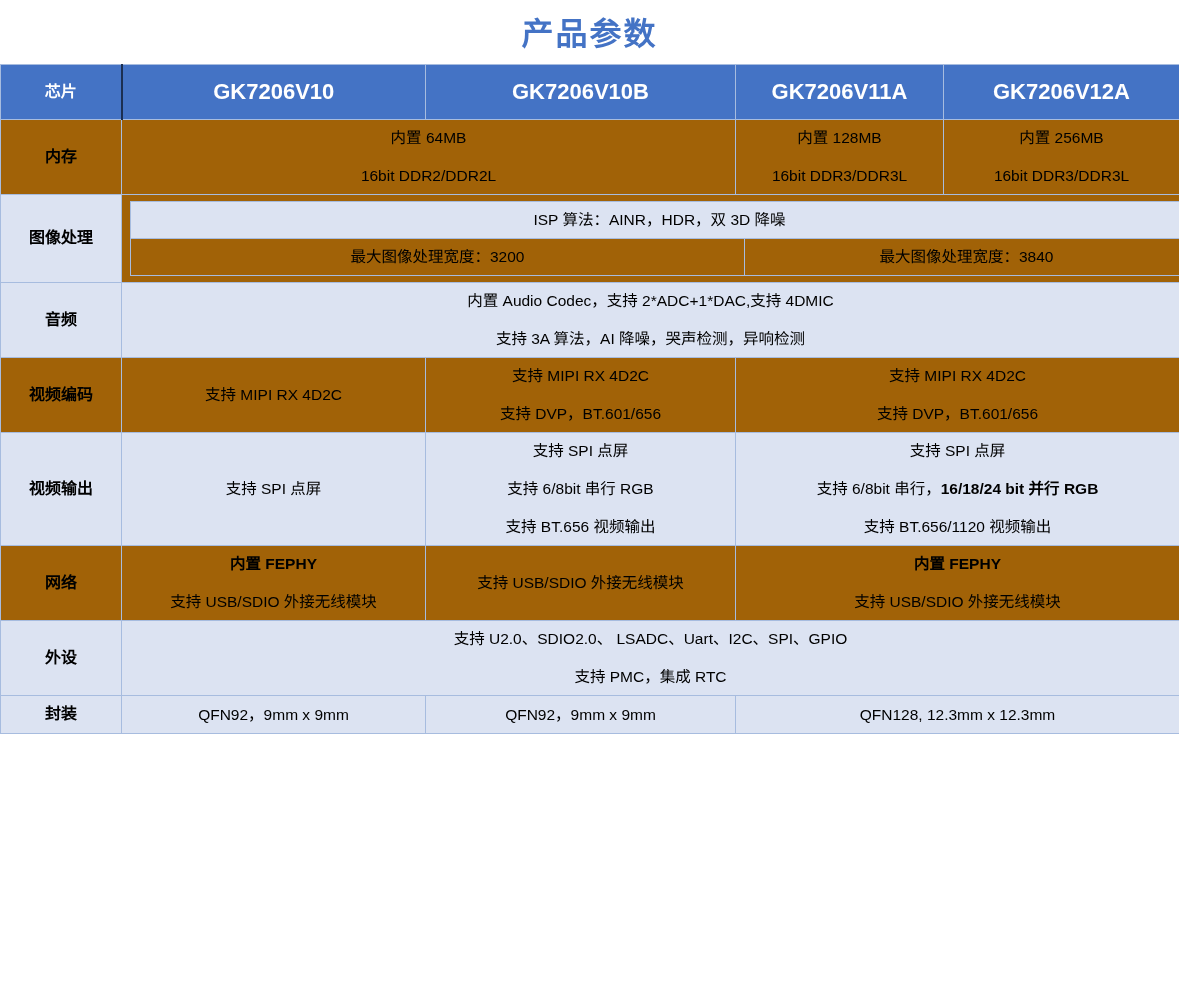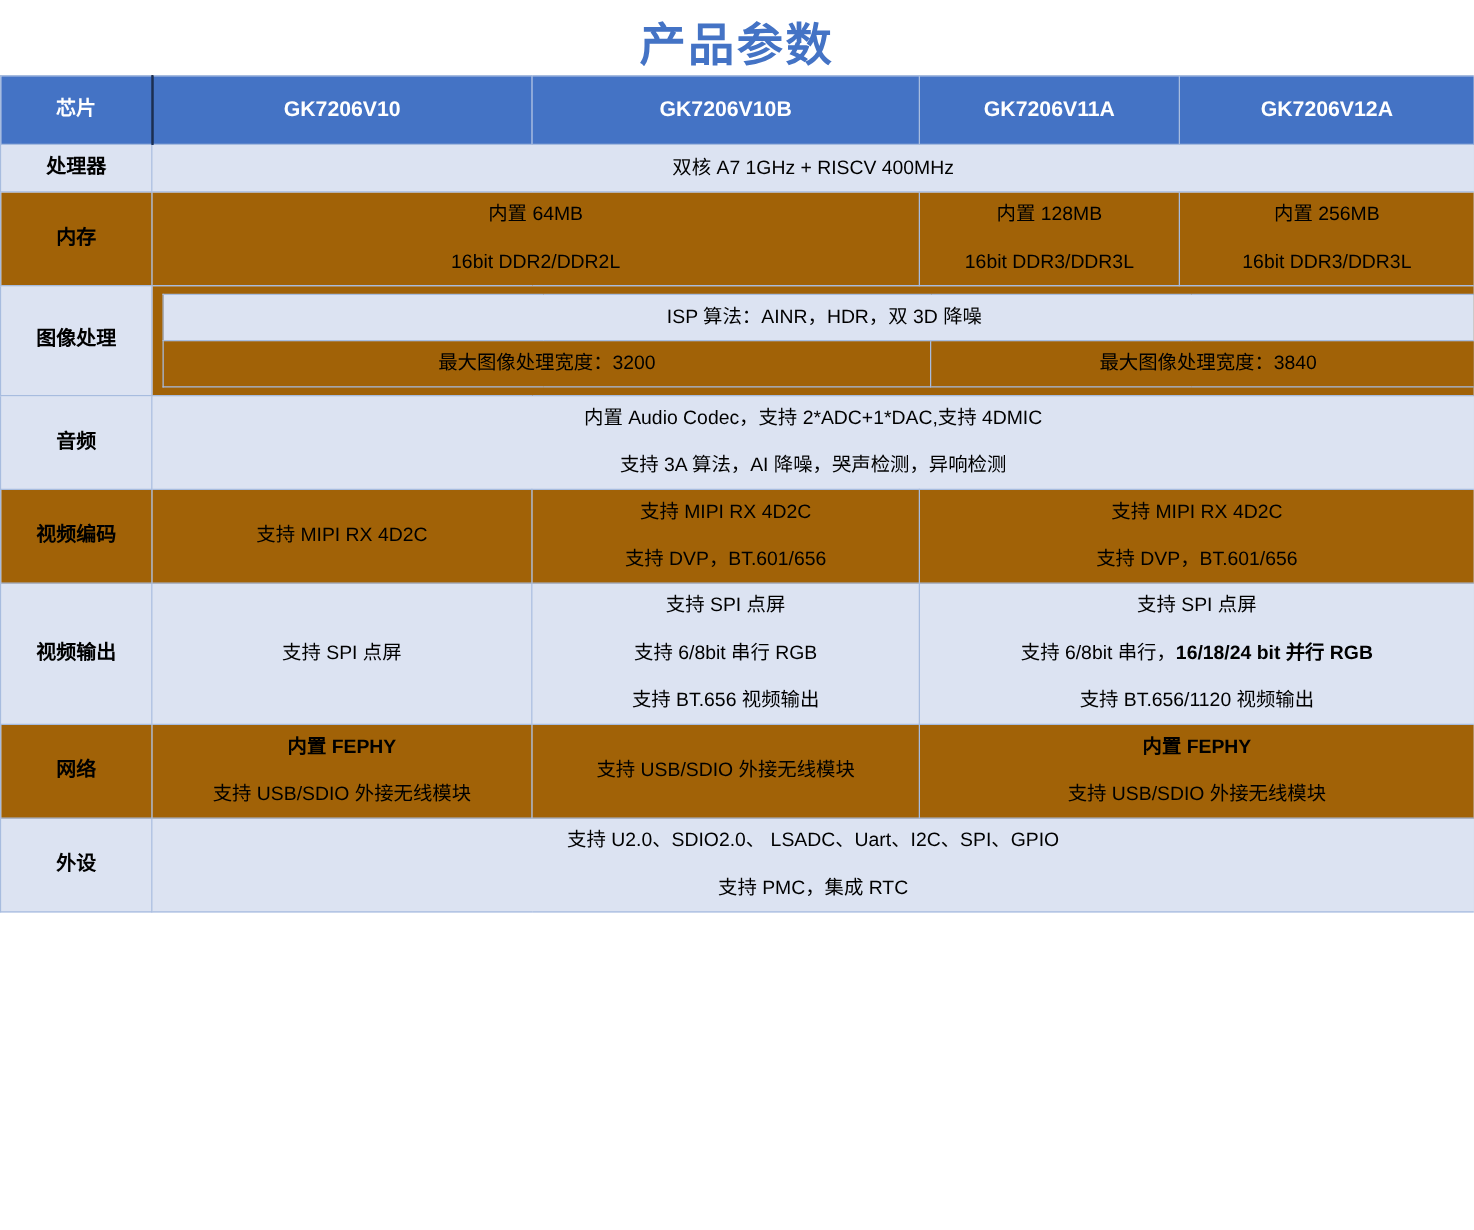--- a/index.html
+++ b/index.html
@@ -18,25 +18,26 @@
 
   .page {
     width: 1179px;
     height: 984px;
     position: relative;
     box-sizing: border-box;
   }
 
   .page-title {
     text-align: center;
-    font-size: 37px;
+    font-size: 32px;
     font-weight: bold;
     color: #4473C5;
     letter-spacing: 2px;
     padding-top: 14px;
+    padding-bottom: 10px;
     line-height: 1.25;
   }
 
   table.spec {
     border-collapse: collapse;
     table-layout: fixed;
     width: 1179px;
     margin: 0;
     font-size: 15.5px;
   }
@@ -55,21 +56,21 @@
     text-align: center;
     line-height: 1.55;
     word-break: break-word;
   }
 
   
   thead th {
     background: #4473C5;
     color: #ffffff;
     font-weight: bold;
-    font-size: 17px;
+    font-size: 22px;
     height: 42px;
     border-color: #4473C5;
   }
   thead th.h-label {
     font-size: 16px;
     border-right: 2px solid #1b2f52;
   }
 
   
   tr.tint > td, td.tint { background: #DCE3F2; }
@@ -122,24 +123,20 @@
         <th class="h-label">芯片</th>
         <th>GK7206V10</th>
         <th>GK7206V10B</th>
         <th>GK7206V11A</th>
         <th>GK7206V12A</th>
       </tr>
     </thead>
 
     <tbody>
 
-      <tr class="tint">
-        <td class="label">处理器</td>
-        <td colspan="4">双核 A7 1GHz + RISCV 400MHz</td>
-      </tr>
 
       <tr class="plain">
         <td class="label">内存</td>
         <td colspan="2">
           <span class="sub">内置 64MB</span>
           <span class="sub">16bit DDR2/DDR2L</span>
         </td>
         <td>
           <span class="sub">内置 128MB</span>
           <span class="sub">16bit DDR3/DDR3L</span>
@@ -226,17 +223,23 @@
 
       <tr class="tint">
         <td class="label">外设</td>
         <td colspan="4">
           <span class="sub">支持 U2.0、SDIO2.0、 LSADC、Uart、I2C、SPI、GPIO</span>
           <span class="sub">支持 PMC，集成 RTC</span>
         </td>
       </tr>
 
 
+      <tr class="tint">
+        <td class="label">封装</td>
+        <td>QFN92，9mm x 9mm</td>
+        <td>QFN92，9mm x 9mm</td>
+        <td colspan="2">QFN128, 12.3mm x 12.3mm</td>
+      </tr>
 
     </tbody>
   </table>
 
 </div>
 
 </body></html>

